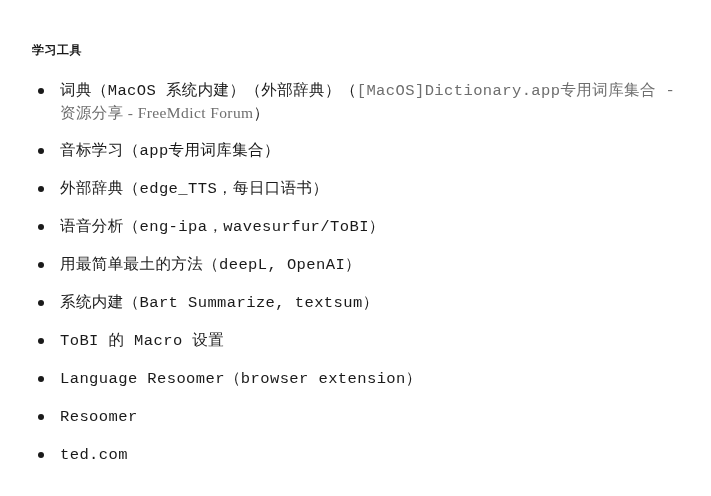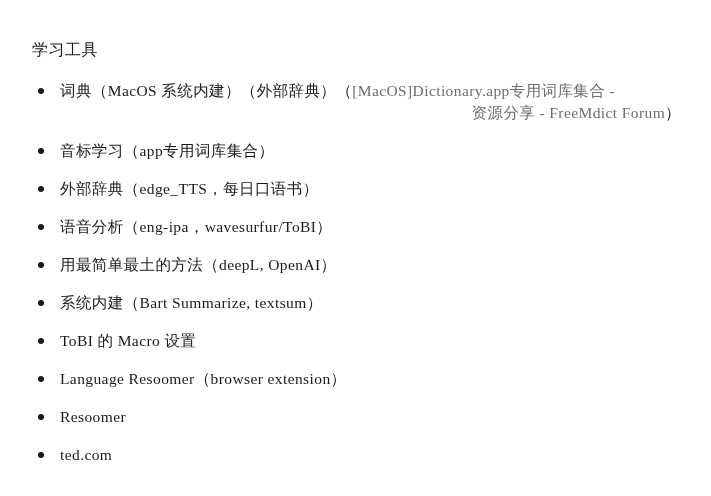--- a/index.html
+++ b/index.html
@@ -16,26 +16,26 @@
   }
   .page {
     position: relative;
     width: 711px;
     height: 496px;
     box-sizing: border-box;
     padding: 38px 30px 0 30px;
   }
   .doc-title {
     font-family: "Liberation Serif", serif;
-    font-size: 16px;
+    font-size: 12px;
     line-height: 24px;
     color: #1a1a1a;
     letter-spacing: 0.5px;
     margin: 0 0 18px 2px;
-    font-weight: normal;
+    font-weight: bold;
   }
   ul.item-list {
     list-style: none;
     margin: 0;
     padding: 0;
   }
   ul.item-list > li {
     position: relative;
     padding-left: 30px;
     margin-bottom: 16px;
@@ -51,25 +51,25 @@
     top: 8px;
     width: 6px;
     height: 6px;
     border-radius: 50%;
     background: #1a1a1a;
     display: block;
   }
   .item-text {
     display: block;
     white-space: pre-wrap;
+    font-family: Liberation Mono, monospace;
   }
   .item-cont {
     display: block;
     white-space: pre-wrap;
-    text-align: right;
   }
   .gray {
     color: #6e6e6e;
   }
 </style>
 </head>
 <body>
 
 <div class="page">
 

